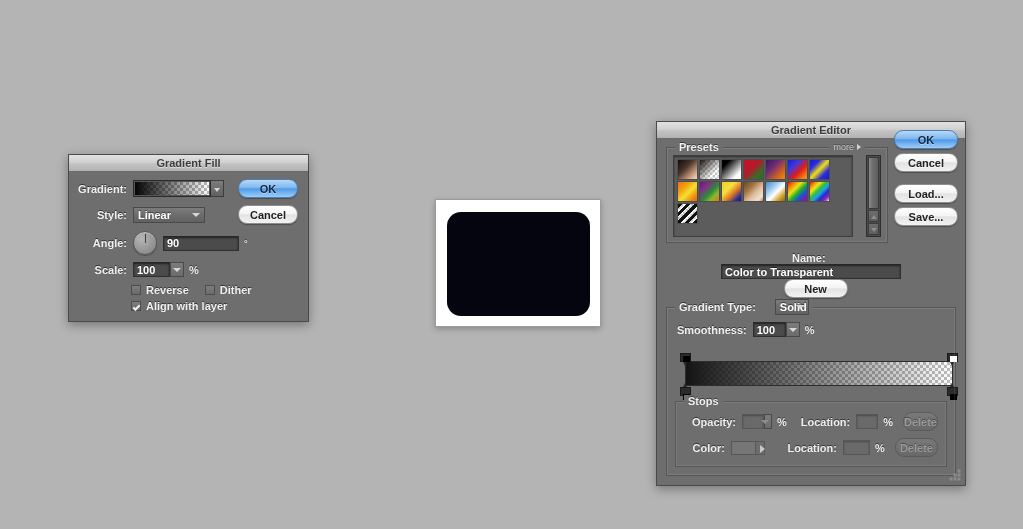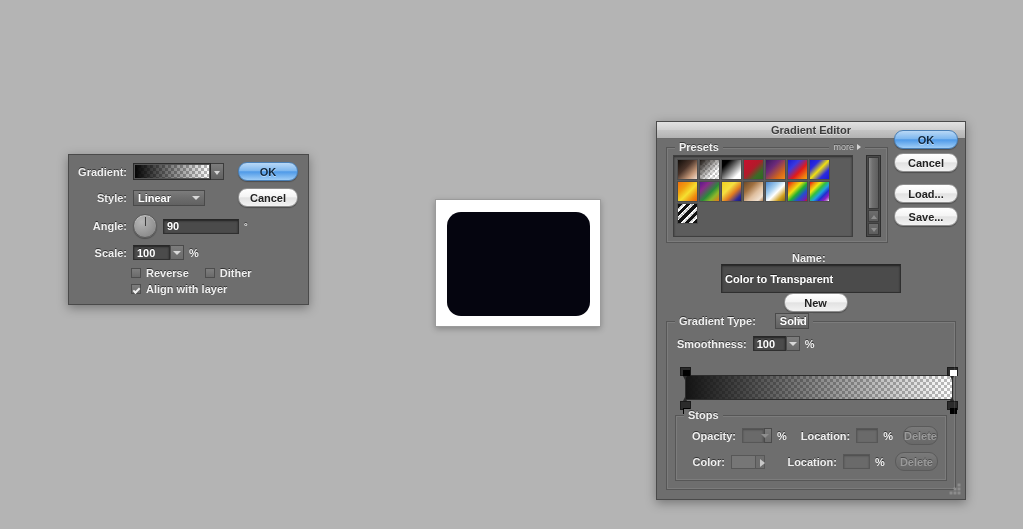--- a/index.html
+++ b/index.html
@@ -314,21 +314,21 @@
     content:""; position:absolute; left:50%; margin-left:-3px; top:4px;
     border-left:3px solid transparent; border-right:3px solid transparent;
   }
   .scroll-arrow.up::after { border-bottom:4px solid #8e8e8e; }
   .scroll-arrow.down::after { border-top:4px solid #8e8e8e; }
 
   #ge-buttons { position: absolute; right: 9px; top: 8px; width: 62px; }
   #ge-buttons .btn { width: 62px; margin-bottom: 4px; }
 
   #name-row { display: flex; align-items: center; margin-top: 9px; flex-direction: column; }
-  #name-field { width: 180px; height: 29px; }
+  #name-field { width: 180px; height: 15px; }
 
   #gradtype-group { margin-top: 9px; padding: 8px; position: relative; }
   #gradtype-title-row {
     position: absolute;
     top: -9px; left: 8px;
     background: #6e6e6e;
     padding: 0 4px;
     display: flex;
     align-items: center;
     gap: 19px;
@@ -420,20 +420,23 @@
   #resize-grip { position: absolute; right: 3px; bottom: 3px; width: 12px; height: 12px; }
   #resize-grip i {
     position: absolute; width: 2px; height: 2px; background: #8c8c8c;
     box-shadow: 0 0 0 0.5px rgba(255,255,255,0.2);
   }
 </style>
 </head>
 <body>
 
 <div class="dialog" id="gradient-fill">
+  <div class="titlebar">
+    <span>Gradient Fill</span>
+  </div>
   <div class="dialog-body">
 
     <div class="gf-row">
       <span class="lbl gf-label">Gradient:</span>
       <div class="grad-swatch">
         <div class="grad-swatch-inner checker" style="background-image:
                linear-gradient(to right, #050505 0%, rgba(5,5,5,0) 100%),
                linear-gradient(45deg, #b9b9b9 25%, transparent 25%, transparent 75%, #b9b9b9 75%),
                linear-gradient(45deg, #b9b9b9 25%, transparent 25%, transparent 75%, #b9b9b9 75%);
                background-size: 100% 100%, 6px 6px, 6px 6px;

